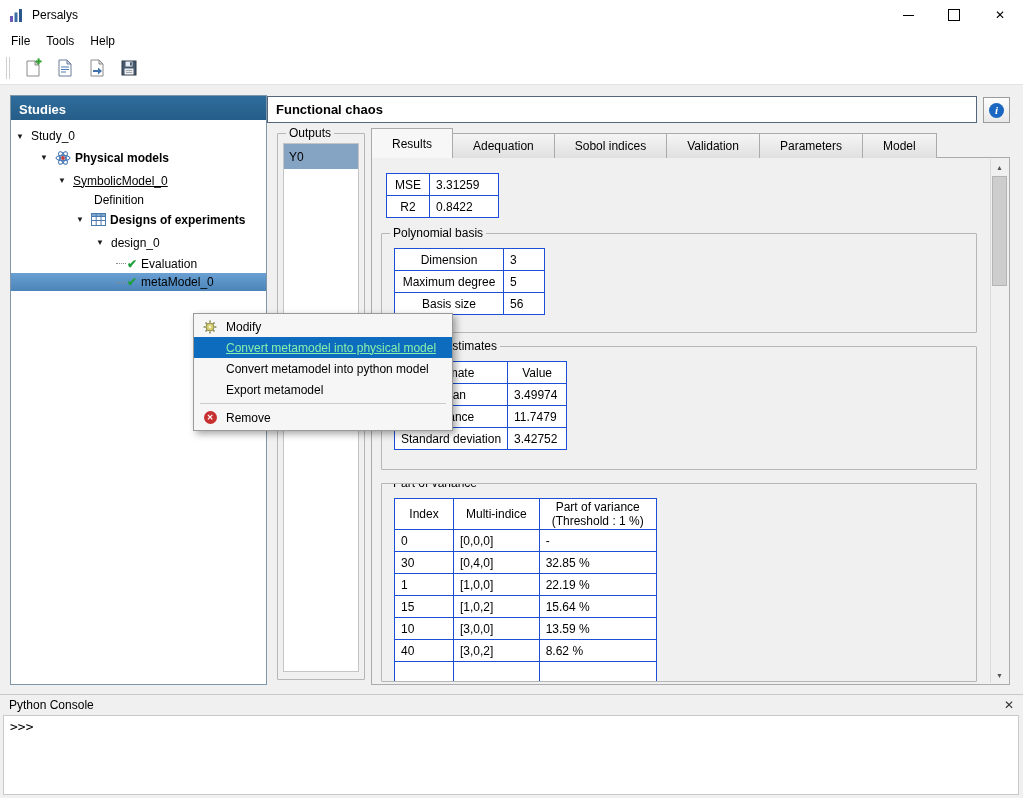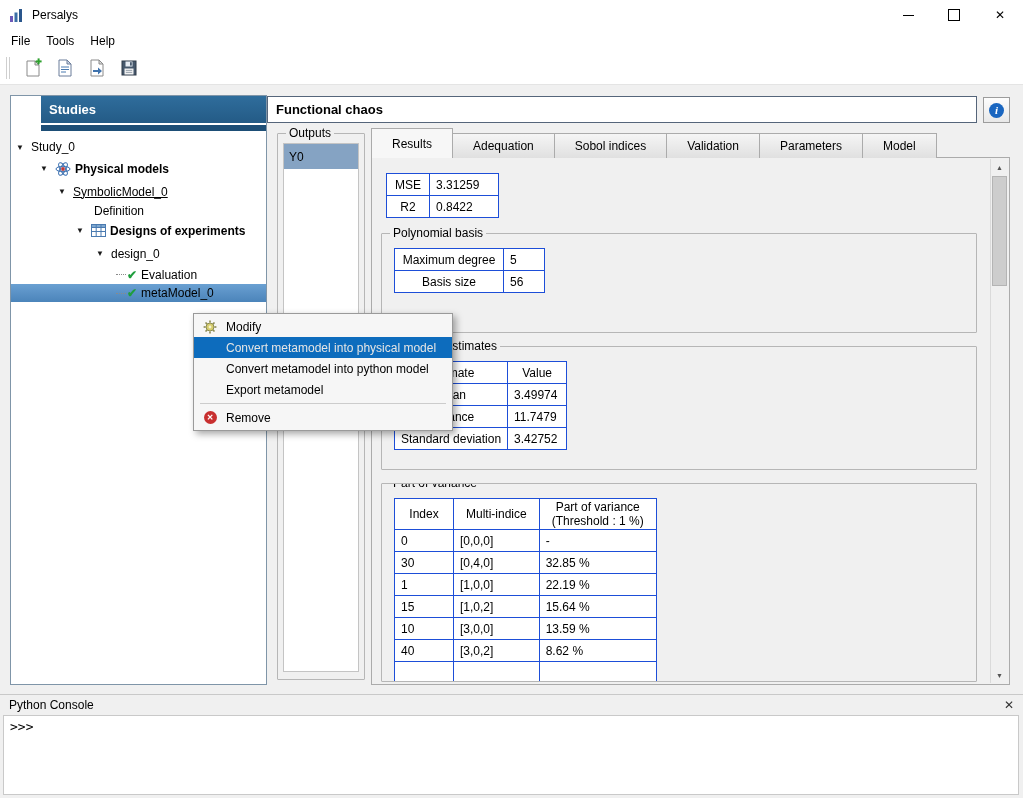--- a/index.html
+++ b/index.html
@@ -18,40 +18,40 @@
 
   
   .menubar{position:absolute;left:0;top:30px;width:100%;height:22px;background:#fff;display:flex;align-items:center;padding-left:3px;}
   .menu-title{padding:3px 8px;}
   .toolbar{position:absolute;left:0;top:52px;width:100%;height:32px;background:#fff;border-bottom:1px solid #e4e4e4;display:flex;align-items:center;}
   .tb-grip{width:2px;height:22px;border-left:1px solid #cfcfcf;border-right:1px solid #cfcfcf;margin:0 9px 0 6px;}
   .tb-btn{width:28px;height:26px;display:flex;align-items:center;justify-content:center;margin-right:4px;}
 
   
   .studies-panel{position:absolute;left:10px;top:95px;width:255px;height:588px;background:#fff;border:1px solid #7f95a8;}
-  .studies-header{height:35px;background:linear-gradient(180deg,#2f6d9c 0,#245b86 27px,#ffffff 27px,#ffffff 29px,#1d4e76 29px,#1d4e76 35px);margin-left:30px;}
+  .studies-header{height:24px;background:linear-gradient(180deg,#2f6d9c 0,#245b86 27px,#ffffff 27px,#ffffff 29px,#1d4e76 29px,#1d4e76 35px);}
   .studies-header span{display:inline-block;color:#fff;font-weight:bold;font-size:13px;margin:6px 0 0 8px;}
   .tree{padding-top:6px;}
   .tree-row{display:flex;align-items:center;cursor:default;}
   .arrow{flex:0 0 15px;font-size:8px;color:#1a1a1a;text-align:left;}
   .t-icon{display:flex;margin-right:4px;}
   .t-label{white-space:nowrap;}
   .bold .t-label{font-weight:bold;}
   .underline .t-label{text-decoration:underline;}
   .check{color:#1f9e3d;font-size:12px;font-weight:bold;margin-right:4px;}
   .connector{width:10px;border-top:1px dotted #8a8a8a;margin-right:1px;}
   .tree-row.selected{background:linear-gradient(#6aa0d2,#4b84ba);}
 
   
   .context-menu{position:absolute;left:193px;top:313px;width:258px;background:#f6f6f6;border:1px solid #9a9a9a;box-shadow:3px 3px 7px rgba(0,0,0,0.35);padding:2px 0;z-index:60;}
   .menu-item{height:21px;display:flex;align-items:center;cursor:default;}
   .mi-gutter{flex:0 0 32px;display:flex;justify-content:center;align-items:center;}
   .mi-label{font-size:12px;white-space:nowrap;}
   .menu-item.highlighted{background:#0d6cbd;}
-  .menu-item.highlighted .mi-label{color:#e5e5e5;}
+  .menu-item.highlighted .mi-label{color:#86efac;text-decoration:underline;}
   .menu-sep{height:1px;background:#cccccc;margin:3px 6px;}
   .remove-badge{width:13px;height:13px;border-radius:50%;background:#c82f2f;color:#fff;font-size:8px;line-height:13px;text-align:center;font-weight:bold;}
 
   
   .model-name-field{position:absolute;left:267px;top:96px;width:700px;height:25px;background:#fff;border:1px solid #55657a;font-weight:bold;font-size:13px;display:flex;align-items:center;padding-left:8px;}
   .info-button{position:absolute;left:983px;top:97px;width:25px;height:24px;background:linear-gradient(#fdfdfd,#e8e8e8);border:1px solid #9c9c9c;display:flex;align-items:center;justify-content:center;}
   .info-circle{width:15px;height:15px;border-radius:50%;background:#1a66c0;color:#fff;font-family:"Liberation Serif",serif;font-style:italic;font-weight:bold;font-size:11px;display:flex;align-items:center;justify-content:center;}
 
   .groupbox{position:absolute;border:1px solid #b6b6b6;border-radius:1px;}
   .gb-title{position:absolute;top:-8px;left:8px;background:#f0f0f0;padding:0 3px;font-size:12px;white-space:nowrap;}
@@ -273,20 +273,24 @@
         <td class="lab">R2</td>
         <td class="val">0.8422</td>
       </tr>
     </tbody>
       </table>
 
     <div class="groupbox pb-box">
       <span class="gb-title">Polynomial basis</span>
       <table class="qtable pb-table">
         <tbody>
+            <tr>
+          <td class="lab">Dimension</td>
+          <td class="val">3</td>
+        </tr>
         <tr>
           <td class="lab">Maximum degree</td>
           <td class="val">5</td>
         </tr>
         <tr>
           <td class="lab">Basis size</td>
           <td class="val">56</td>
         </tr>
       </tbody>
         </table>

